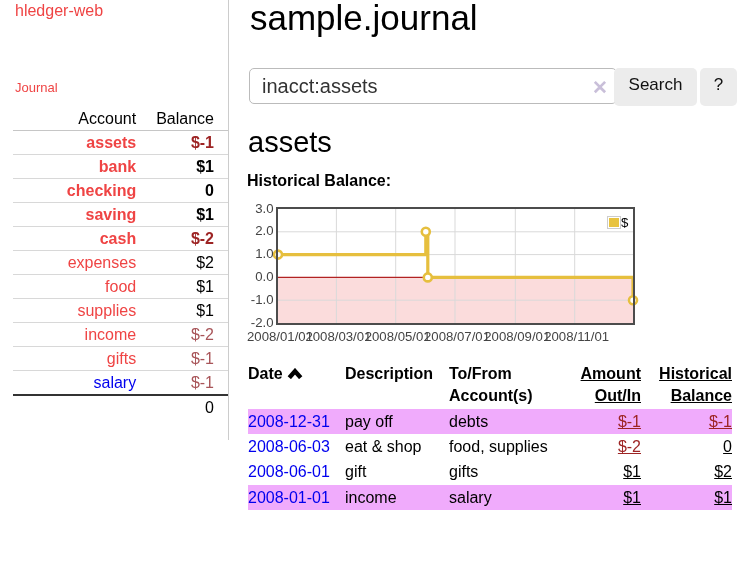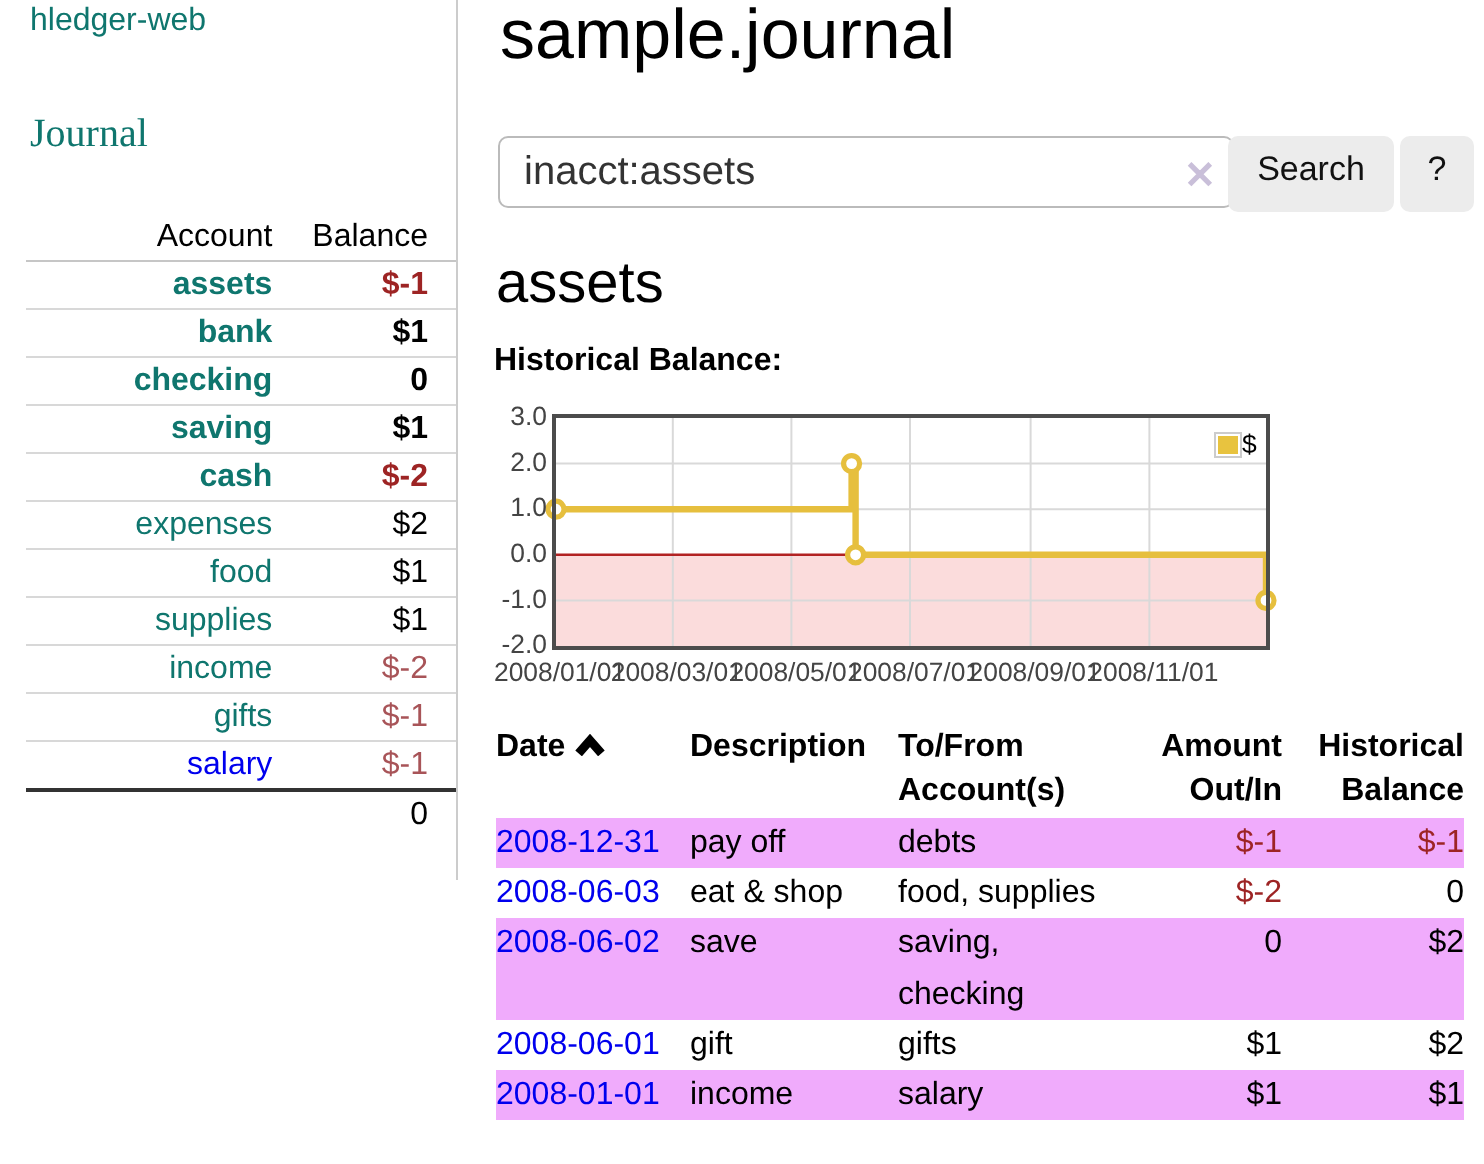--- a/index.html
+++ b/index.html
@@ -1,26 +1,26 @@
 <!DOCTYPE html>
 <html><head>
 <meta charset="utf-8">
 <style>
 * { margin:0; padding:0; box-sizing:content-box; }
 body { font-family:"Liberation Sans", sans-serif; font-size:16px; color:#000; background:#fff;
        width:742px; height:582px; position:relative; overflow:hidden; }
 a { text-decoration:none; }
-.purple { color:#0f766e; }
+.purple { color:#ef4444; }
 .blue { color:#0000EE; }
 .neg { color:#9d2424; }
 
 
 #sidebarline { position:absolute; left:228px; top:0; width:1px; height:440px; background:#ccc; }
 #appname { position:absolute; left:15px; top:0px; font-size:16px; line-height:22px; }
-#journal { position:absolute; left:15px; top:56px; font-size:20px; line-height:22px;font-family:Liberation Serif, serif; }
+#journal { position:absolute; left:15px; top:77px; font-size:13px; line-height:22px; }
 #acctable { position:absolute; left:13px; top:107px; width:215px; border-collapse:collapse; font-size:16px; }
 #acctable th, #acctable td { font-weight:normal; text-align:right; padding:0; height:23px; line-height:23px; border-bottom:1px solid #d8d8d8; }
 #acctable th { border-bottom:1px solid #c6c6c6; }
 #acctable td.b, #acctable td.b a { font-weight:bold; }
 #acctable .bal { text-align:right; padding-right:14px; font-weight:bold; }
 #acctable .balr { text-align:right; padding-right:14px; }
 #acctable td.balr.neg { color:#a85458; }
 #acctable tr.tot td { border-top:2px solid #333; border-bottom:none; font-weight:normal; }
 .d1 { padding-left:9px !important; }
 .d2 { padding-left:18px !important; }
@@ -35,21 +35,21 @@
 #btnsearch { left:614px; width:83px; }
 #btnq { left:700px; width:37px; }
 #h2t { position:absolute; left:248px; top:124px; font-size:29px; font-weight:normal; line-height:36px; }
 #histlabel { position:absolute; left:247px; top:172px; font-size:16px; font-weight:bold; line-height:18px; }
 
 
 #reg { position:absolute; left:248px; top:363px; width:484px; border-collapse:collapse; table-layout:fixed; font-size:16px; }
 #reg col.c1 { width:97px; } #reg col.c2 { width:104px; } #reg col.c3 { width:100px; }
 #reg col.c4 { width:92px; } #reg col.c5 { width:91px; }
 #reg th { text-align:left; font-weight:bold; vertical-align:top; padding:0 0 2px 0; line-height:22px; }
-#reg th.r, #reg td.r { text-align:right; }
+#reg th.r, #reg td.r { text-align:right;text-decoration:underline; }
 #reg td { padding:0; line-height:25.2px; height:25.2px; vertical-align:top; }
 #reg tr.g { background:#f0abfc; }
 #reg td a { color:#0000EE; }
 </style>
 </head>
 <body>
 
 <div id="sidebarline"></div>
 <a id="appname" class="purple" href="#">hledger-web</a>
 <a id="journal" class="purple" href="#">Journal</a>
@@ -187,27 +187,20 @@
         <td class="r neg">$-1</td>
         <td class="r neg">$-1</td>
       </tr>
 <tr>
         <td><a href="#">2008-06-03</a></td>
         <td>eat &amp; shop</td>
         <td>food, supplies</td>
         <td class="r neg">$-2</td>
         <td class="r">0</td>
       </tr>
-<tr class="g">
-        <td><a href="#">2008-06-02</a></td>
-        <td>save</td>
-        <td>saving, checking</td>
-        <td class="r">0</td>
-        <td class="r">$2</td>
-      </tr>
 <tr>
         <td><a href="#">2008-06-01</a></td>
         <td>gift</td>
         <td>gifts</td>
         <td class="r">$1</td>
         <td class="r">$2</td>
       </tr>
 <tr class="g">
         <td><a href="#">2008-01-01</a></td>
         <td>income</td>

